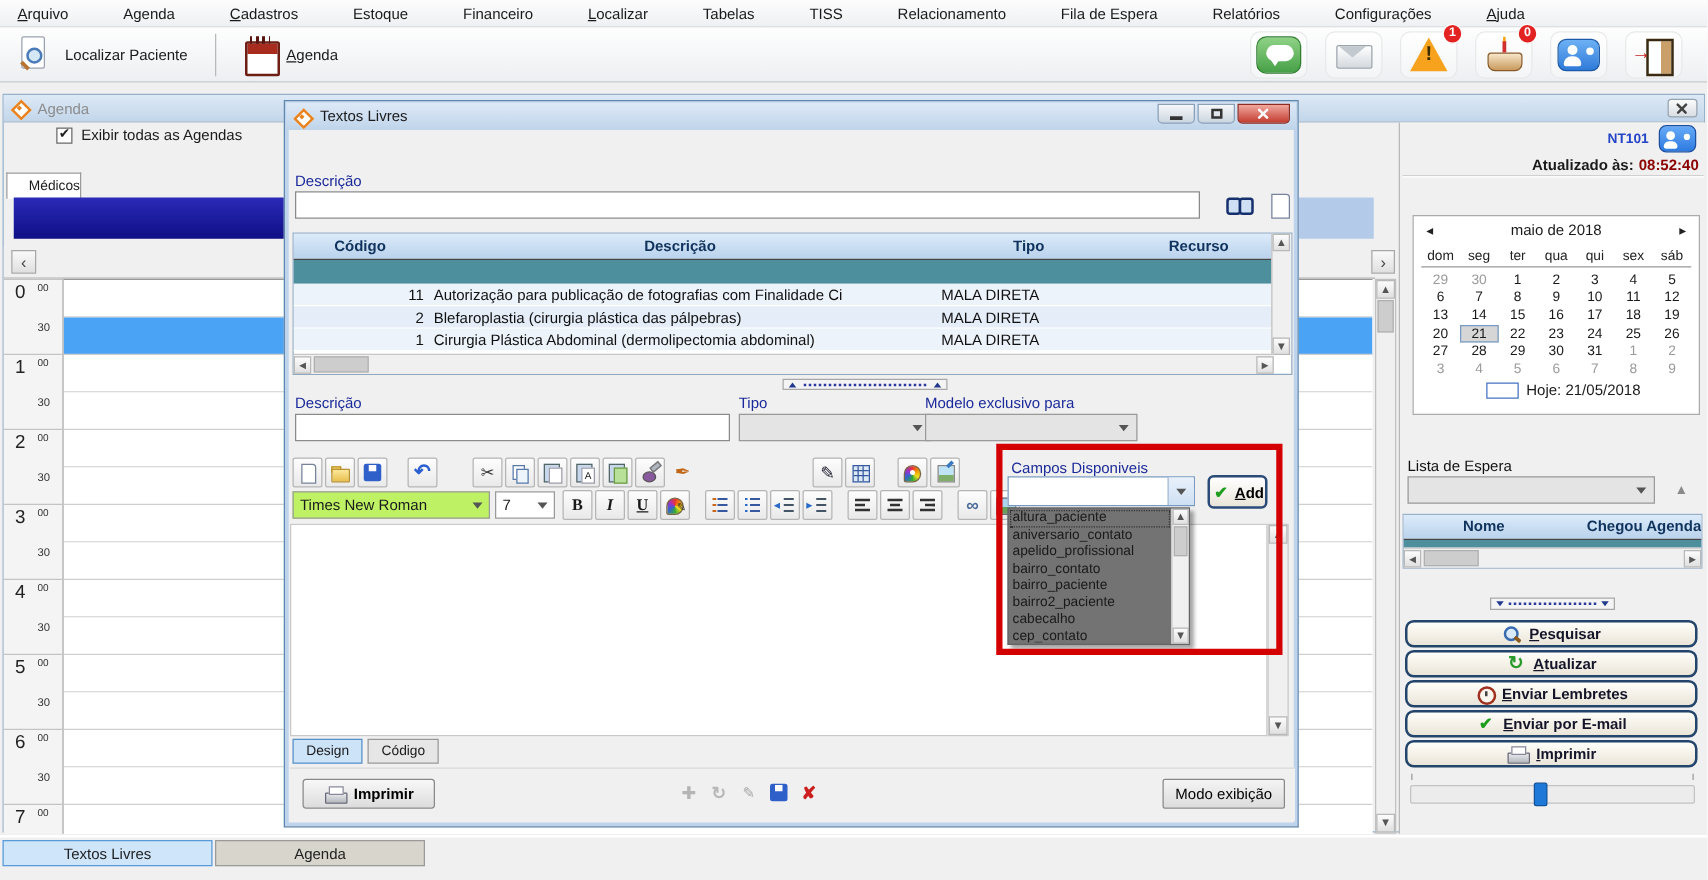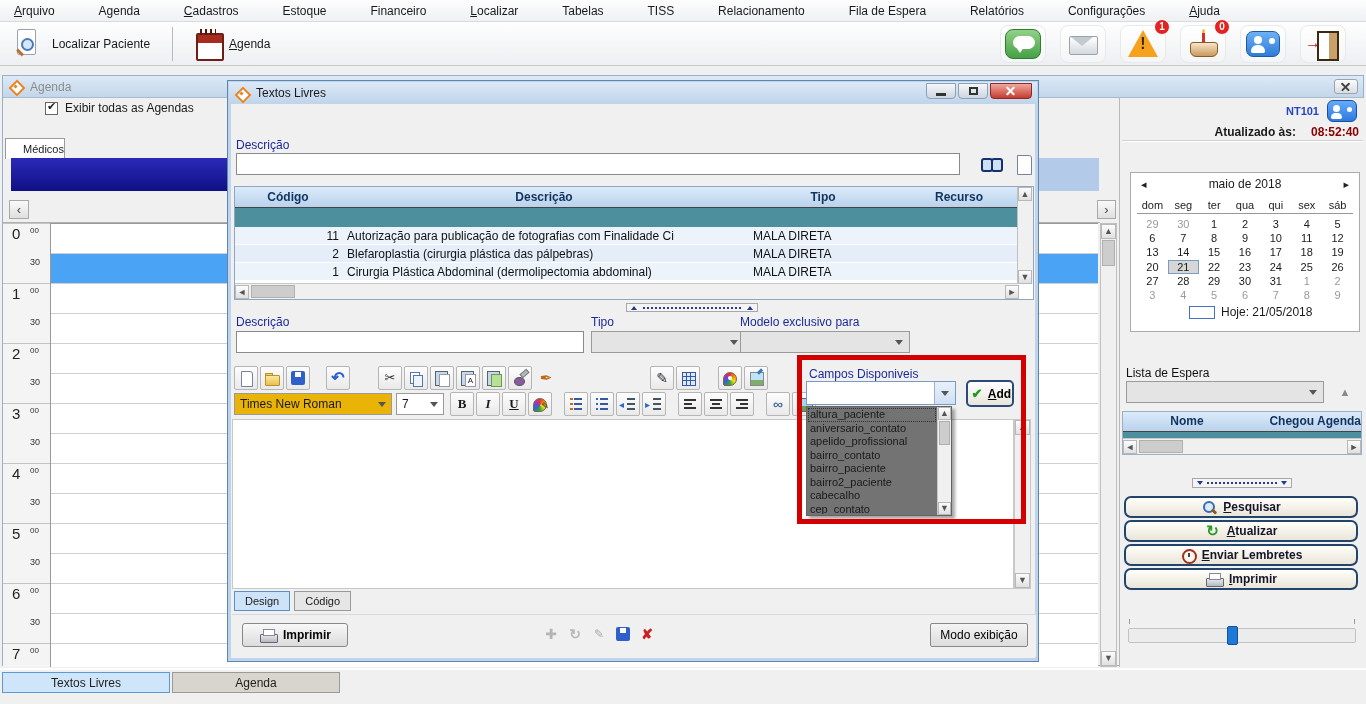--- a/index.html
+++ b/index.html
@@ -144,21 +144,21 @@
 .crow{height:30px;border-bottom:1px solid #cfcfcf;background:#fff}
 .crow.selrow{background:var(--highlight_blue)}
 .vsb{position:absolute;left:1097px;top:147px;width:17px;height:444px;background:#f0f0f0;border:1px solid #c0c0c0}
 .sb-btn{position:absolute;left:0;width:15px;height:15px;background:linear-gradient(#fcfcfc,#e0e0e0);border:1px solid #b8b8b8;display:flex;align-items:center;justify-content:center}
 .sb-thumb{position:absolute;left:1px;width:13px;background:#cdcdcd;border:1px solid #b0b0b0}
 
 .rpanel{position:absolute;left:1116px;top:22px;width:246px;height:569px;background:#f0f0f0;border-left:1px solid #b8b8b8}
 .ntrow{position:absolute;right:8px;top:2px;display:flex;align-items:center;gap:8px}
 .ntbadge{color:#2545c8;font-size:11px;font-weight:bold}
 .updrow{position:absolute;right:6px;top:27px;font-weight:bold;font-size:12px}
-.updtime{color:var(--time_red);margin-left:15px}
+.updtime{color:var(--time_red);margin-left:4px}
 .rphr{position:absolute;left:2px;right:2px;top:42px;border-top:1px solid #d0d0d0;border-bottom:1px solid #fff}
 .cal{position:absolute;left:10px;top:74px;width:230px;height:160px;background:#fff;border:1px solid #ababab}
 .calnav{position:absolute;left:0;top:4px;width:100%;display:flex;align-items:center;justify-content:space-between;padding:0 10px;font-size:12px}
 .calarrow{color:#222;font-size:11px;cursor:default}
 .caldays{position:absolute;left:6px;top:26px;width:216px;display:grid;grid-template-columns:repeat(7,1fr);font-size:11px;color:#222;text-align:center;border-bottom:1px solid #999;padding-bottom:2px}
 .calgrid{position:absolute;left:6px;top:44px;width:216px;display:grid;grid-template-columns:repeat(7,1fr);grid-auto-rows:14.2px;font-size:11px;text-align:center}
 .cday{line-height:14px}
 .cday.muted{color:#9a9a9a}
 .cday.selday{background:#d6d6d6;border:1px solid #7a9cc4;line-height:12px}
 .caltoday{position:absolute;left:58px;top:132px;display:flex;align-items:center;gap:6px;font-size:12px}
@@ -222,21 +222,21 @@
 .tbtn{width:24px;height:24px;margin-right:2px;border:1px solid #b5b5b5;border-radius:2px;background:linear-gradient(#fdfdfd,#e9e9e9);display:flex;align-items:center;justify-content:center}
 .edrow1 .tbtn:nth-child(4){margin-left:14px}
 .edrow1 .tbtn:nth-child(5){margin-left:26px}
 .edrow1 .tbtn:nth-child(11){border-color:transparent;background:transparent}
 .edrow1 .tbtn:nth-child(12){margin-left:90px}
 .edrow1 .tbtn:nth-child(14){margin-left:16px}
 .row2btns{display:flex;align-items:center}
 .row2btns .tbtn:nth-child(5){margin-left:10px}
 .row2btns .tbtn:nth-child(9){margin-left:10px}
 .row2btns .tbtn:nth-child(12){margin-left:10px}
-.fontdd{width:158px;height:22px;border:1px solid #9a9a9a;background:#eab308;display:flex;align-items:center;justify-content:space-between;padding:0 5px;font-size:12px}
+.fontdd{width:158px;height:22px;border:1px solid #9a9a9a;background:#bef264;display:flex;align-items:center;justify-content:space-between;padding:0 5px;font-size:12px}
 .sizedd{width:48px;height:22px;margin:0 6px 0 4px;border:1px solid #9a9a9a;background:#fff;display:flex;align-items:center;justify-content:space-between;padding:0 5px;font-size:12px}
 .editor{position:absolute;left:4px;top:338px;width:782px;height:170px;background:#fff;border:1px solid #c8c8c8}
 .edvsb{position:absolute;left:786px;top:338px;width:17px;height:170px;background:#f0f0f0;border:1px solid #c8c8c8}
 .campos{position:absolute;left:576px;top:282px;width:230px;z-index:20}
 .cdlabel{position:absolute;left:5px;top:4px;color:var(--label_blue);font-size:12px;white-space:nowrap}
 .cdcombo{position:absolute;left:2px;top:18px;width:150px;height:24px;background:#fff;border:1px solid #7a9ac0;display:flex}
 .cdval{flex:1}
 .cddd{width:21px;background:linear-gradient(#e8f1fb,#cfe0f4);border-left:1px solid #9ab4d0;display:flex;align-items:center;justify-content:center}
 .addbtn{position:absolute;left:162px;top:17px;width:48px;height:27px;border:2px solid #2a4a78;border-radius:5px;background:linear-gradient(#ffffff,#e9e5da);display:flex;align-items:center;justify-content:center;gap:3px;font-weight:bold;font-size:12px}
 .cdlist{position:absolute;left:2px;top:43px;width:146px;height:110px;background:#737373;border:1px solid #646464;box-shadow:3px 3px 3px rgba(0,0,0,.35)}
@@ -525,20 +525,24 @@
           </div>
           <div class="abtn">
             <span class="mi" data-icon="refresh-green"></span>
             <span class="abl ufirst">Atualizar</span>
           </div>
           <div class="abtn">
             <span class="mi" data-icon="reminder"></span>
             <span class="abl ufirst">Enviar Lembretes</span>
           </div>
           <div class="abtn">
+            <span class="mi" data-icon="check"></span>
+            <span class="abl ufirst">Enviar por E-mail</span>
+          </div>
+          <div class="abtn">
             <span class="mi" data-icon="printer"></span>
             <span class="abl ufirst">Imprimir</span>
           </div>
         </div>
       <div class="slider">
           <span class="sthumb"></span>
         </div>
     </div>
   </div>
 

